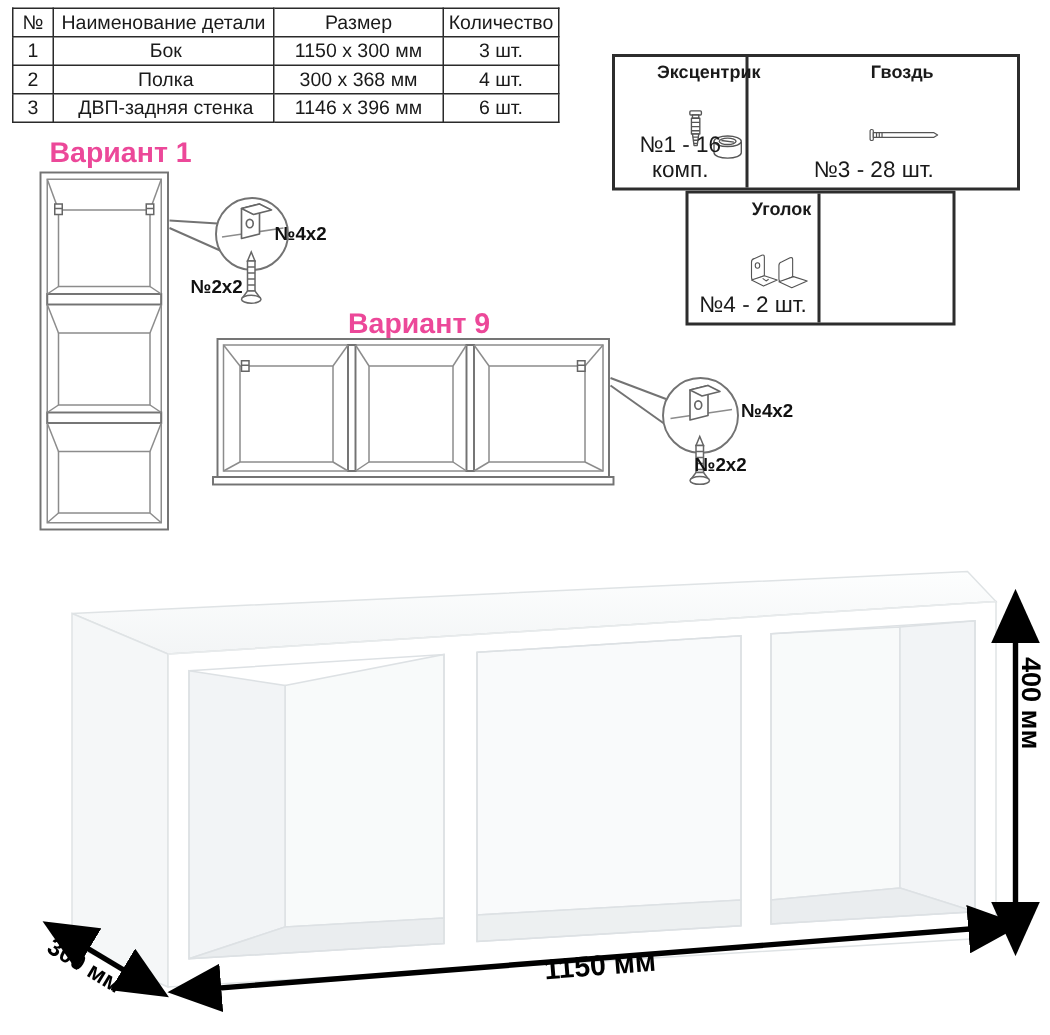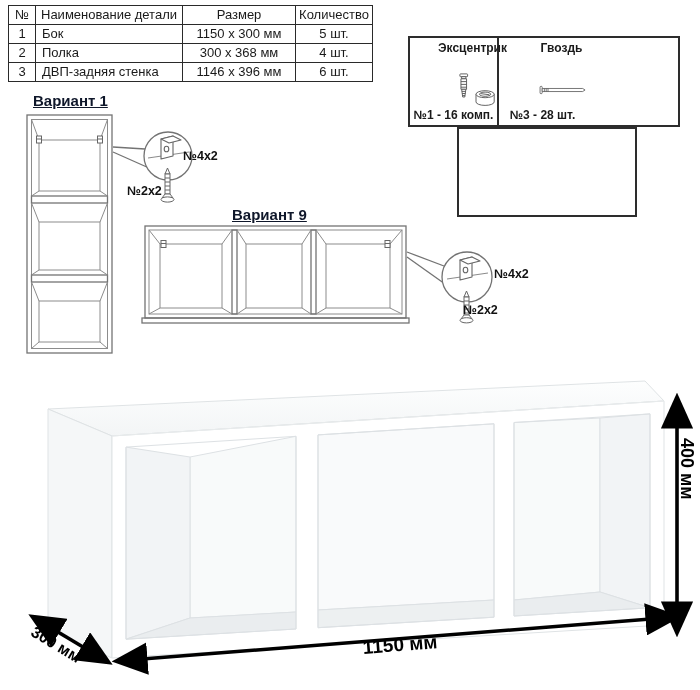--- a/index.html
+++ b/index.html
@@ -5,35 +5,35 @@
   html,body { margin:0; padding:0; background:#fff; }
   .page { position:relative; width:700px; height:690px; background:#ffffff;
           font-family:"Liberation Sans", sans-serif; color:#1a1a1a; overflow:hidden; }
 
   
   table.parts { position:absolute; left:8px; top:5px; width:364px;
                 border-collapse:collapse; table-layout:fixed; font-size:13px; }
   table.parts th, table.parts td { border:1.5px solid #2a2a2a; font-weight:400;
                 padding:0 3px; height:18px; line-height:18px; text-align:center;
                 white-space:nowrap; overflow:hidden; }
-  table.parts td.name { text-align:left; padding-left:6px; }
+  table.parts td.name { text-align:center; padding-left:6px; }
 
   
   .hw-row { position:absolute; display:flex; background:#fff; border:2px solid #2d2d2d; box-sizing:border-box; }
   .hw-cell { position:relative; display:flex; flex-direction:column; align-items:center; box-sizing:border-box;padding-left:38px; }
   .hw-cell.divider { border-right:2px solid #2d2d2d; }
   .hw-title { font-weight:bold; font-size:12px; line-height:13px; text-align:center;
               margin-top:4px; white-space:pre-line; }
   .hw-count { position:absolute; bottom:3px; left:0; width:100%; text-align:center;
-              font-weight:bold; font-size:12px; }
+              font-weight:normal; font-size:15px; }
   .hw-icon  { flex:1; display:flex; align-items:center; justify-content:center; width:100%; }
 
   
   .lbl   { position:absolute; font-weight:bold; font-size:12.5px; color:#111; white-space:nowrap; }
-  .vtitle{ position:absolute; font-weight:bold; font-size:15px; color:#0f172a; white-space:nowrap;text-decoration:underline; }
+  .vtitle{ position:absolute; font-weight:bold; font-size:19px; color:#ec4899; white-space:nowrap; }
   .dim   { position:absolute; font-weight:bold; color:#000; white-space:nowrap; }
   .dim-w { left:362px; top:637px; font-size:19px; transform:rotate(-4.5deg); transform-origin:0 0; }
   .dim-h { left:697px; top:438px; font-size:18px; transform:rotate(90deg); transform-origin:0 0; }
   .dim-d { left:37px;  top:623px; font-size:16px; transform:rotate(31deg);  transform-origin:0 0; }
 
   svg { position:absolute; display:block; }
   .line-art  { stroke:#737373; stroke-width:1.3; fill:none; }
   .line-thin { stroke:#8c8c8c; stroke-width:1;   fill:none; }
   .hw-stroke { stroke:#555;    stroke-width:1.3; fill:#fff; stroke-linejoin:round; }
 </style>
@@ -55,21 +55,21 @@
         <th>Наименование детали</th>
         <th>Размер</th>
         <th>Количество</th>
       </tr>
     </thead>
     <tbody>
       <tr>
         <td>1</td>
         <td class="name">Бок</td>
         <td>1150 x 300 мм</td>
-        <td>5 шт.</td>
+        <td>3 шт.</td>
       </tr>
       <tr>
         <td>2</td>
         <td class="name">Полка</td>
         <td>300 x 368 мм</td>
         <td>4 шт.</td>
       </tr>
       <tr>
         <td>3</td>
         <td class="name">ДВП-задняя стенка</td>
@@ -97,38 +97,54 @@
               <line x1="20.6" y1="32" x2="24.4" y2="32"></line>
             <path d="M40,30 v11 a13,5 0 0 0 26,0 v-11"></path>
             <ellipse cx="53" cy="30" rx="13" ry="5"></ellipse>
             <ellipse cx="53" cy="30" rx="8" ry="3"></ellipse>
             <line x1="47" y1="29.2" x2="59" y2="30.8"></line>
           </g>
         </svg>
       </div>
       <div class="hw-count">№1 - 16 комп.</div>
     </div>
-    <div class="hw-cell" style="width:87px;">
+    <div class="hw-cell" style="width:87px;margin-left:40px;">
       <div class="hw-title">Гвоздь</div>
       <div class="hw-icon">
         <svg width="80" height="26" viewBox="0 0 80 26" style="position:static">
           <g class="hw-stroke">
             <rect x="5" y="7" width="3.5" height="12" rx="1.5"></rect>
             <path d="M8.5,10.5 h66 l4,2.5 l-4,2.5 h-66 z"></path>
             <line x1="12" y1="10.5" x2="12" y2="15.5"></line>
               <line x1="15" y1="10.5" x2="15" y2="15.5"></line>
               <line x1="18" y1="10.5" x2="18" y2="15.5"></line>
           </g>
         </svg>
       </div>
       <div class="hw-count">№3 - 28 шт.</div>
     </div>
   </div>
 
   <div class="hw-row" style="left:457px; top:127px; width:180px; height:90px;">
+    <div class="hw-cell divider" style="width:88px;">
+      <div class="hw-title">Уголок</div>
+      <div class="hw-icon">
+        <svg width="84" height="46" viewBox="0 0 84 46" style="position:static">
+          <g class="hw-stroke">
+            <path d="M10,8 q-3,1 -3,4 v18 q0,3 3,3 l12,-5 v-22 q0,-3 -3,-2 z"></path>
+            <path d="M7,33 l14,7 l16,-7 l-15,-5 z"></path>
+            <ellipse cx="14" cy="16" rx="2.6" ry="3.2"></ellipse>
+            <path d="M20,31 l4,3 l3,-2"></path>
+            <path d="M42,12 q-3,1 -3,4 v16 q0,3 3,3 l13,-6 v-20 q0,-3 -3,-2 z"></path>
+            <path d="M39,35 l15,7 l18,-8 l-16,-5 z"></path>
+          </g>
+        </svg>
+      </div>
+      <div class="hw-count">№4 - 2 шт.</div>
+    </div>
   </div>
 
   <div class="vtitle" style="left:33px; top:92px;">Вариант 1</div>
   <svg style="left:15px; top:110px;" width="215" height="265" viewBox="0 0 215 265">
     <g class="line-art">
       <rect x="12" y="5" width="85" height="238"></rect>
       <rect x="16.5" y="9.5" width="76" height="229" class="line-thin"></rect>
       <rect x="16.5" y="86" width="76" height="7"></rect>
       <rect x="16.5" y="165" width="76" height="7"></rect>
     </g>

